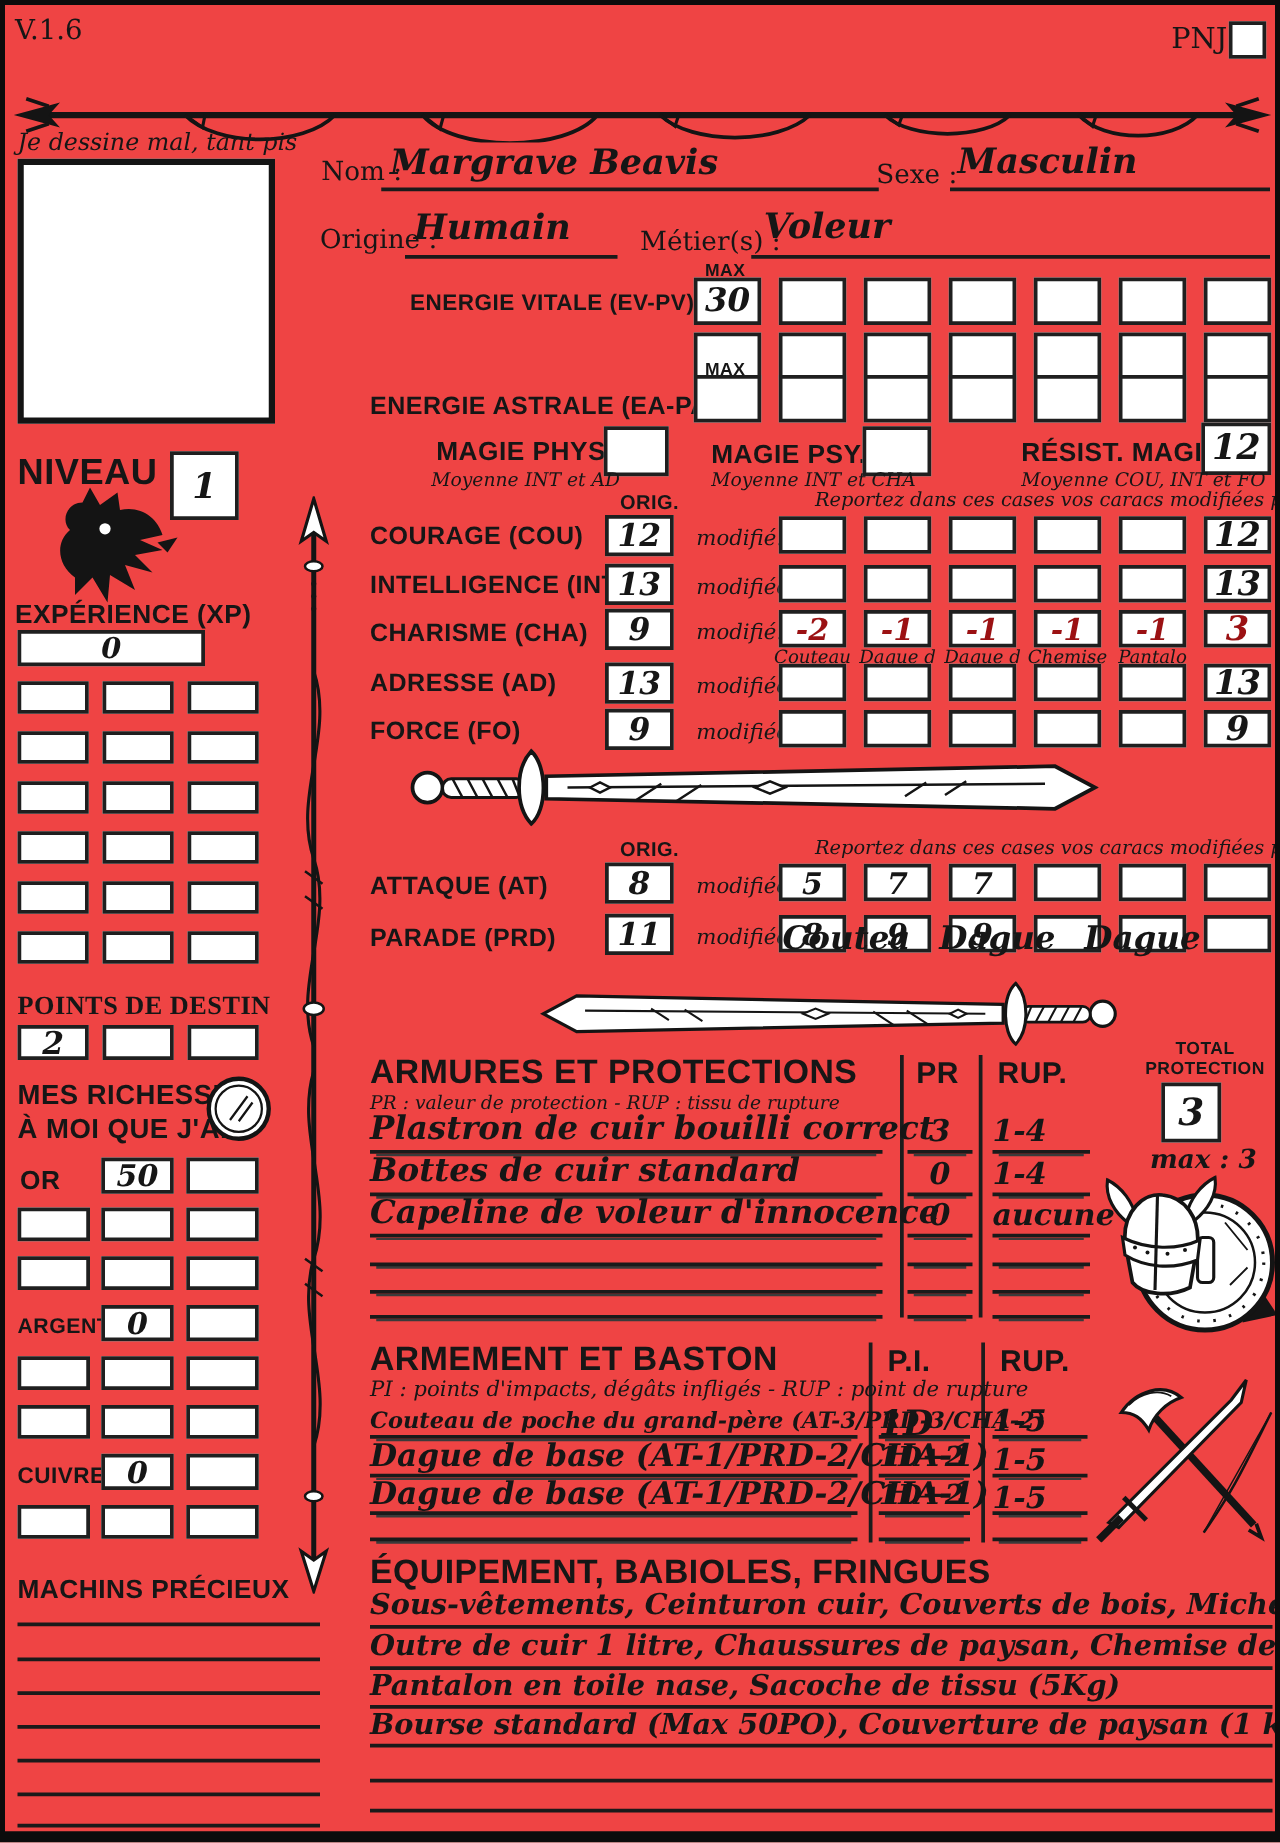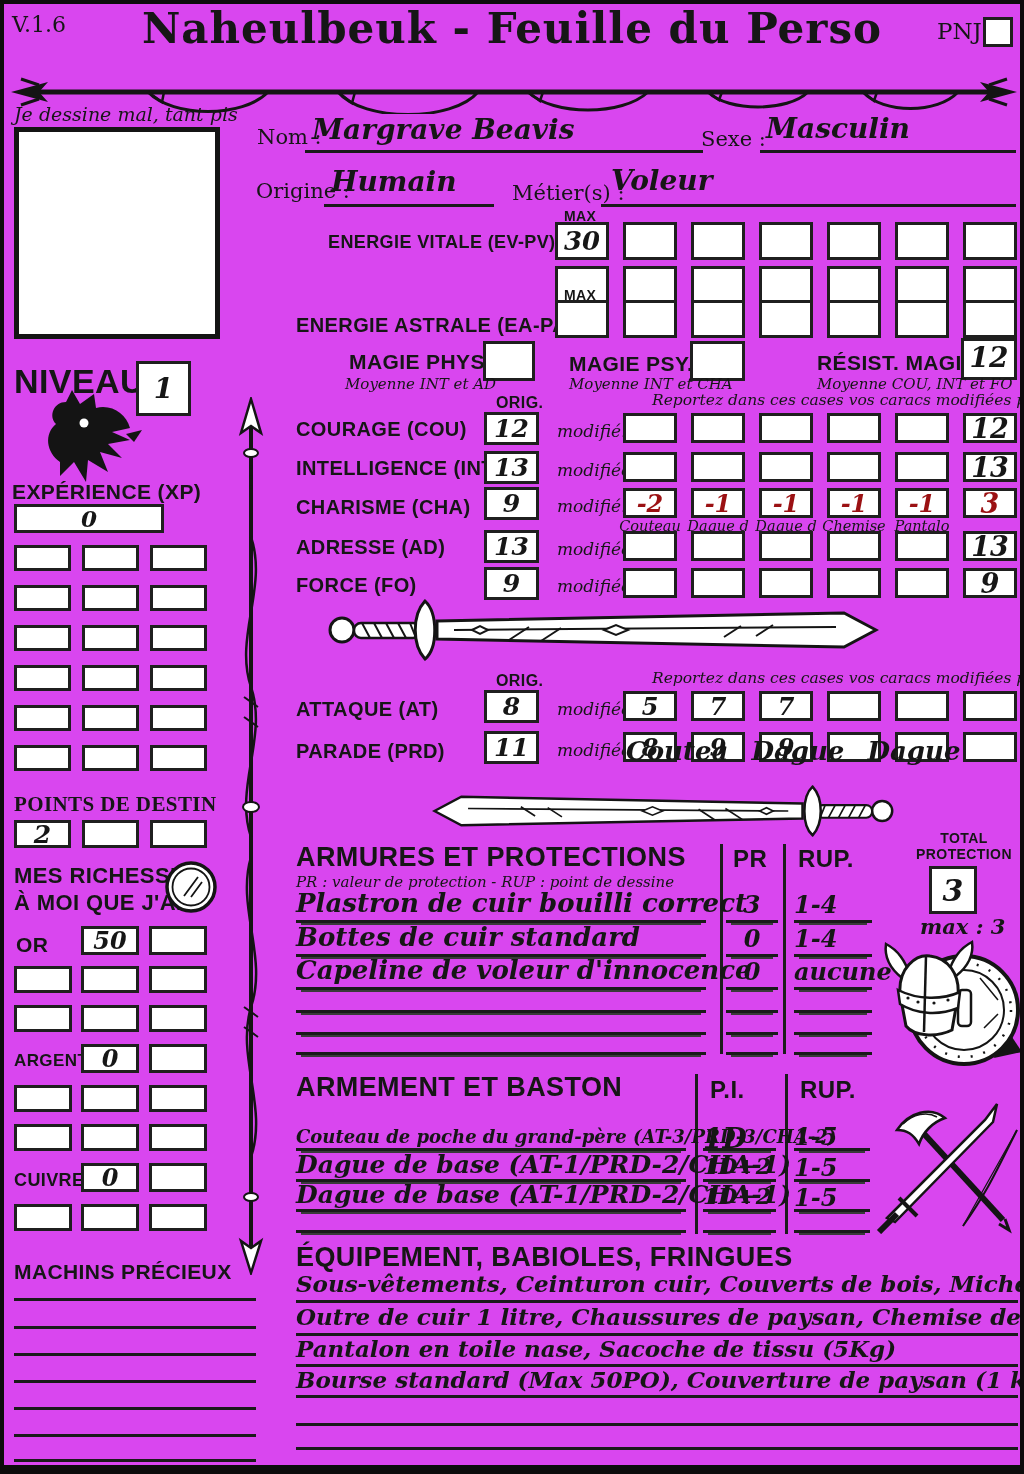--- a/index.html
+++ b/index.html
@@ -1,16 +1,16 @@
 <!DOCTYPE html>
 <html><head>
 <meta charset="utf-8">
 <style>
   html,body{margin:0;padding:0;background:#fff;}
-  .sheet{position:relative;width:1024px;height:1474px;background:#d946ef;box-sizing:border-box;
+  .sheet{position:relative;width:1024px;height:1474px;background:#ef4444;box-sizing:border-box;
          border:4px solid #0c0c0c;border-bottom:9px solid #0c0c0c;overflow:hidden;
          font-family:"Liberation Sans",sans-serif;color:#161616;}
   .abs{position:absolute;}
   .b{font-family:"Liberation Sans",sans-serif;font-weight:bold;letter-spacing:.4px;white-space:nowrap;}
   .ser{font-family:"DejaVu Serif",serif;white-space:nowrap;}
   .it{font-family:"DejaVu Serif",serif;font-style:italic;white-space:nowrap;}
   .hand{font-family:"DejaVu Serif",serif;font-style:italic;font-weight:bold;white-space:nowrap;}
   .bx{position:absolute;border:3px solid #1f1f1f;background:#fff;box-sizing:border-box;
       text-align:center;overflow:visible;}
   .ln{position:absolute;border-bottom:3px solid #1a1a1a;}
@@ -35,21 +35,20 @@
       <path d="M133 25 L540 17 L572 34 L540 51 L133 43 Z" stroke-width="3"></path>
       <path d="M150 34 L532 31" stroke-width="2" fill="none"></path>
       <path d="M300 34 l12 -5 12 5 -12 5 Z" stroke-width="2"></path>
       <path d="M205 44 l20 -13 M237 45 l20 -13 M420 41 l17 -11 M452 40 l17 -11" stroke-width="2" fill="none"></path>
       <path d="M168 34 l8 -4 8 4 -8 4 Z" stroke-width="2"></path>
     </g>
   </defs>
     </svg>
 
   <div class="abs ser" style="left:8px;top:8px;font-size:22px;">V.1.6</div>
-  <div class="abs ser ctr" style="left:110px;right:110px;top:0px;font-size:42px;font-weight:bold;letter-spacing:1px;">Naheulbeuk - Feuille du Perso</div>
   <div class="abs ser" style="left:933px;top:14px;font-size:23px;">PNJ</div>
   <div class="bx" style="left:979px;top:13px;width:30px;height:30px;"></div>
 
   <svg class="abs" style="left:4px;top:70px;" width="1012" height="40" viewBox="0 0 1012 40">
     <line x1="28" y1="18" x2="984" y2="18" stroke="#141414" stroke-width="5"></line>
     <path d="M3 18 L40 8 L31 18 L40 28 Z" fill="#141414"></path>
     <path d="M31 11 L13 5 M31 25 L13 31" stroke="#141414" stroke-width="3" fill="none"></path>
     <path d="M1009 18 L972 8 L981 18 L972 28 Z" fill="#141414"></path>
     <path d="M981 11 L999 5 M981 25 L999 31" stroke="#141414" stroke-width="3" fill="none"></path>
     <g stroke="#141414" stroke-width="3" fill="none">
@@ -203,21 +202,21 @@
 
   <svg class="abs" style="left:428px;top:778px;" width="482" height="58" viewBox="0 0 575 68">
       <use href="#sword" transform="translate(575,0) scale(-1,1)"></use>
     </svg>
 
   <div class="abs b" style="left:292px;top:838px;font-size:27px;">ARMURES ET PROTECTIONS</div>
   <div class="vsep" style="left:716px;top:840px;height:210px;"></div>
   <div class="vsep" style="left:779px;top:840px;height:210px;"></div>
   <div class="abs b" style="left:729px;top:841px;font-size:24px;">PR</div>
   <div class="abs b" style="left:794px;top:841px;font-size:24px;">RUP.</div>
-  <div class="abs it" style="left:292px;top:869px;font-size:15px;">PR : valeur de protection - RUP : point de dessine</div>
+  <div class="abs it" style="left:292px;top:869px;font-size:15px;">PR : valeur de protection - RUP : tissu de rupture</div>
 
   <div class="abs b ctr" style="left:900px;top:826px;width:120px;font-size:14px;line-height:16px;"><span>TOTAL</span><br><span>PROTECTION</span></div>
   <div class="bx hand" style="left:925px;top:862px;width:48px;height:48px;font-size:30px;line-height:44px;">3</div>
   <div class="abs hand" style="left:916px;top:910px;font-size:21px;">max : 3</div>
 
   <div class="ln dbl abs hand" style="left:292px;top:884px;width:410px;height:32px;font-size:26px;">Plastron de cuir bouilli correct</div>
   <div class="ln dbl abs hand ctr" style="left:722px;top:886px;width:52px;height:30px;font-size:24px;">3</div>
   <div class="ln dbl abs hand" style="left:790px;top:886px;width:78px;height:30px;font-size:24px;">1-4</div>
 
   <div class="ln dbl abs hand" style="left:292px;top:918px;width:410px;height:32px;font-size:26px;">Bottes de cuir standard</div>
@@ -254,20 +253,21 @@
       <circle cx="46" cy="70" r="1.6" fill="#141414"></circle>
     <circle cx="62" cy="71" r="1.6" fill="#141414"></circle>
       <circle cx="76" cy="68" r="1.6" fill="#141414"></circle>
   </svg>
 
   <div class="abs b" style="left:292px;top:1068px;font-size:27px;">ARMEMENT ET BASTON</div>
   <div class="vsep" style="left:691px;top:1070px;height:160px;"></div>
   <div class="vsep" style="left:781px;top:1070px;height:160px;"></div>
   <div class="abs b" style="left:706px;top:1072px;font-size:24px;">P.I.</div>
   <div class="abs b" style="left:796px;top:1072px;font-size:24px;">RUP.</div>
+  <div class="abs it" style="left:292px;top:1098px;font-size:17px;">PI : points d'impacts, dégâts infligés - RUP : point de rupture</div>
 
   <div class="ln dbl abs hand" style="left:292px;top:1122px;width:390px;height:22px;font-size:18px;">Couteau de poche du grand-père (AT-3/PRD-3/CHA-2)</div>
   <div class="ln dbl abs hand" style="left:699px;top:1118px;width:73px;height:26px;font-size:28px;">1D</div>
   <div class="ln dbl abs hand" style="left:790px;top:1118px;width:76px;height:26px;font-size:24px;">1-5</div>
 
   <div class="ln dbl abs hand" style="left:292px;top:1146px;width:390px;height:29px;font-size:25px;">Dague de base (AT-1/PRD-2/CHA-1)</div>
   <div class="ln dbl abs hand" style="left:699px;top:1149px;width:73px;height:26px;font-size:22px;">1D+2</div>
   <div class="ln dbl abs hand" style="left:790px;top:1149px;width:76px;height:26px;font-size:24px;">1-5</div>
 
   <div class="ln dbl abs hand" style="left:292px;top:1176px;width:390px;height:29px;font-size:25px;">Dague de base (AT-1/PRD-2/CHA-1)</div>
@@ -292,21 +292,21 @@
 
   <div class="abs b" style="left:292px;top:1238px;font-size:27px;">ÉQUIPEMENT, BABIOLES, FRINGUES</div>
   <div class="ln abs hand" style="left:292px;top:1266px;width:722px;height:30px;font-size:23px;">Sous-vêtements, Ceinturon cuir, Couverts de bois, Miche de pain, Écuelle</div>
   <div class="ln abs hand" style="left:292px;top:1299px;width:722px;height:30px;font-size:23px;">Outre de cuir 1 litre, Chaussures de paysan, Chemise de paysan</div>
   <div class="ln abs hand" style="left:292px;top:1331px;width:722px;height:29px;font-size:23px;">Pantalon en toile nase, Sacoche de tissu (5Kg)</div>
   <div class="ln abs hand" style="left:292px;top:1362px;width:722px;height:29px;font-size:23px;">Bourse standard (Max 50PO), Couverture de paysan (1 kilo)</div>
   <div class="ln" style="left:292px;top:1398px;width:722px;height:21px;"></div>
   <div class="ln" style="left:292px;top:1423px;width:722px;height:20px;"></div>
   <div class="ln" style="left:292px;top:1446px;width:722px;height:18px;"></div>
 
-  <div class="abs b" style="left:10px;top:358px;font-size:34px;">NIVEAU</div>
+  <div class="abs b" style="left:10px;top:358px;font-size:29px;">NIVEAU</div>
   <div class="bx hand" style="left:132px;top:357px;width:55px;height:55px;font-size:28px;line-height:50px;">1</div>
 
   <svg class="abs" style="left:26px;top:386px;" width="118" height="102" viewBox="0 0 118 102">
     <path d="M30 72 C16 62 14 44 26 34 C18 26 24 12 36 12 L42 0 L50 14 L64 4 L66 18 C82 14 96 24 100 38 L82 42 L100 50 L78 54 L92 68 L70 62 L78 82 L58 70 L56 92 L44 72 L30 86 Z" fill="#141414"></path>
     <circle cx="54" cy="33" r="4.5" fill="#fff"></circle>
     <path d="M96 44 L112 40 L104 52 Z" fill="#141414"></path>
   </svg>
 
   <div class="abs b" style="left:8px;top:476px;font-size:21px;">EXPÉRIENCE (XP)</div>
   <div class="bx hand" style="left:10px;top:500px;width:150px;height:29px;font-size:23px;line-height:24px;">0</div>

